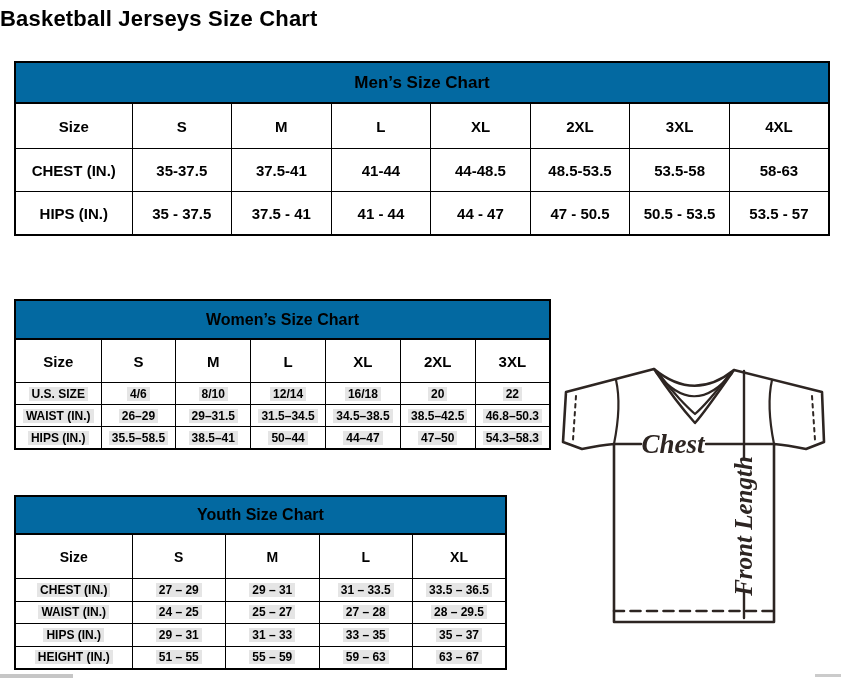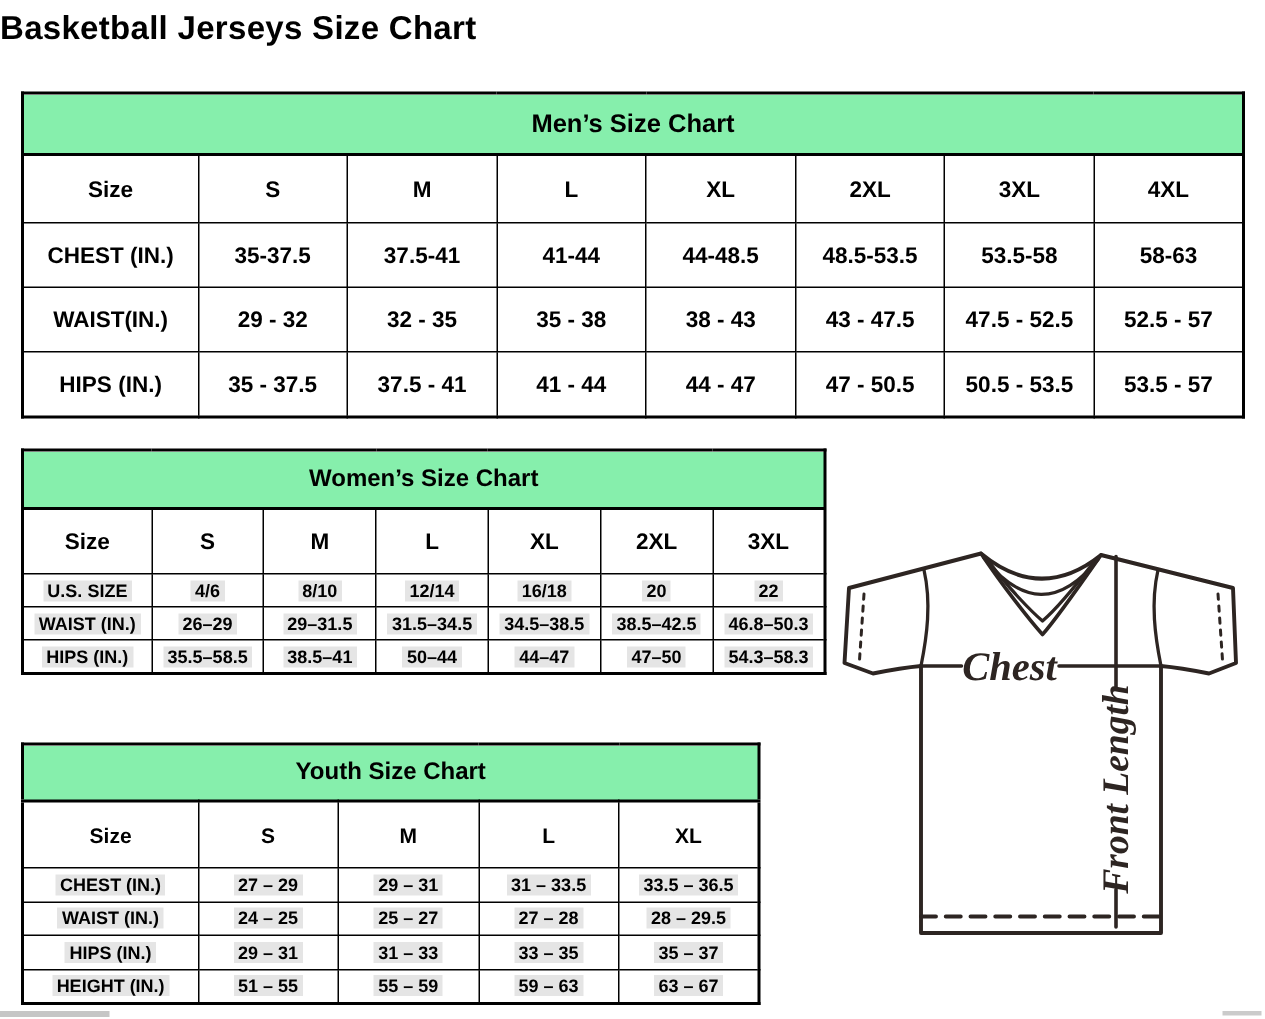--- a/index.html
+++ b/index.html
@@ -12,21 +12,21 @@
     font-size:22px; font-weight:bold; letter-spacing:0.2px;
   }
   table.size-table {
     position:absolute; border-collapse:collapse; table-layout:fixed;
     background:#fff; border:2px solid #000;
   }
   table.size-table th, table.size-table td {
     border:1px solid #000; text-align:center; vertical-align:middle;
     font-weight:bold; padding:0; overflow:hidden; white-space:nowrap;
   }
-  .chart-title-cell { background:#86efac; border-bottom:2px solid #000 !important; font-size:17px; }
+  .chart-title-cell { background:#0369a1; border-bottom:2px solid #000 !important; font-size:17px; }
   
   .mens { left:14px; top:61px; width:816px; }
   .mens .chart-title-cell { height:39px; }
   .mens .size-row th { height:44px; font-size:15px; }
   .mens tbody td { height:42px; font-size:15px; }
   
   .womens { left:14px; top:299px; width:537px;padding-left:20px; }
   .womens .chart-title-cell { height:37px; font-size:16px; }
   .womens .size-row th { height:42px; font-size:15px; }
   .womens tbody td { height:21px; font-size:12px; }
@@ -85,30 +85,20 @@
           <td>CHEST (IN.)</td>
           <td>35-37.5</td>
           <td>37.5-41</td>
           <td>41-44</td>
           <td>44-48.5</td>
           <td>48.5-53.5</td>
           <td>53.5-58</td>
           <td>58-63</td>
         </tr>
         <tr>
-          <td>WAIST(IN.)</td>
-          <td>29 - 32</td>
-          <td>32 - 35</td>
-          <td>35 - 38</td>
-          <td>38 - 43</td>
-          <td>43 - 47.5</td>
-          <td>47.5 - 52.5</td>
-          <td>52.5 - 57</td>
-        </tr>
-        <tr>
           <td>HIPS (IN.)</td>
           <td>35 - 37.5</td>
           <td>37.5 - 41</td>
           <td>41 - 44</td>
           <td>44 - 47</td>
           <td>47 - 50.5</td>
           <td>50.5 - 53.5</td>
           <td>53.5 - 57</td>
         </tr>
       </tbody>

